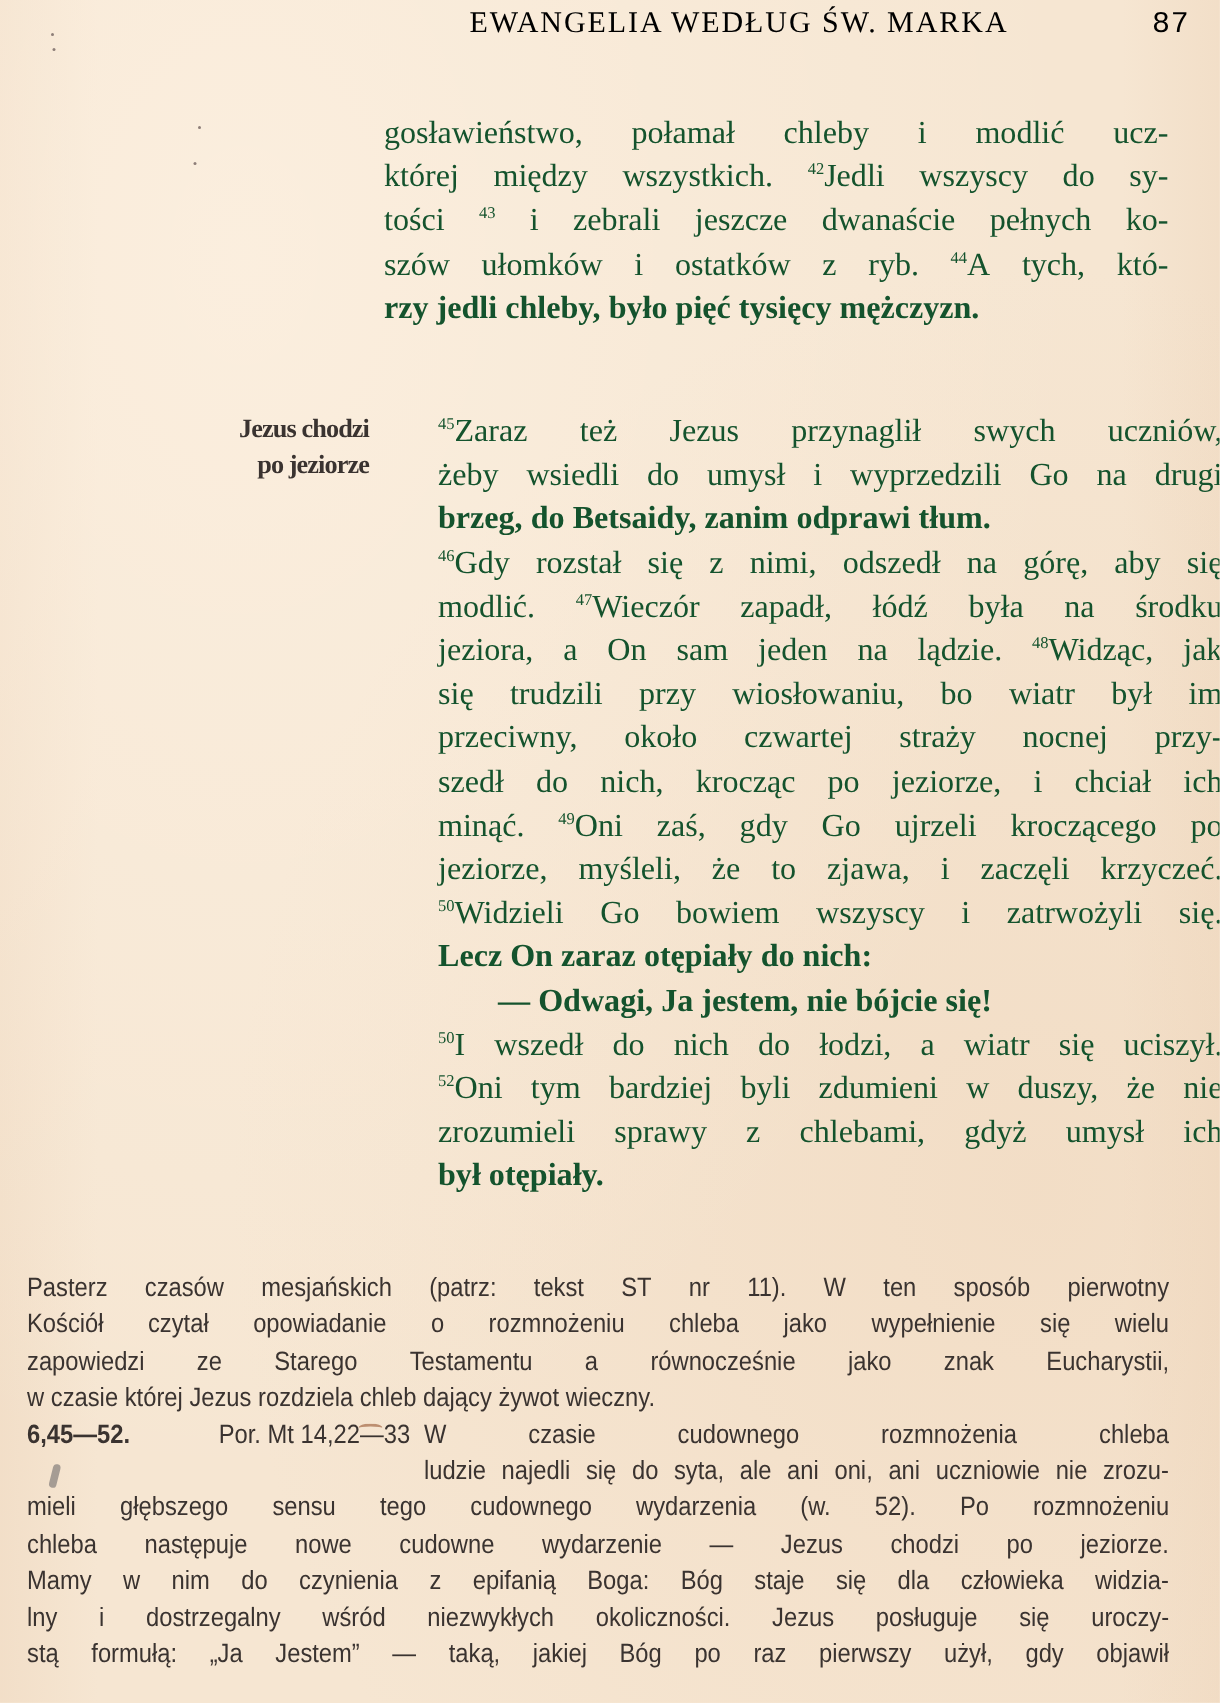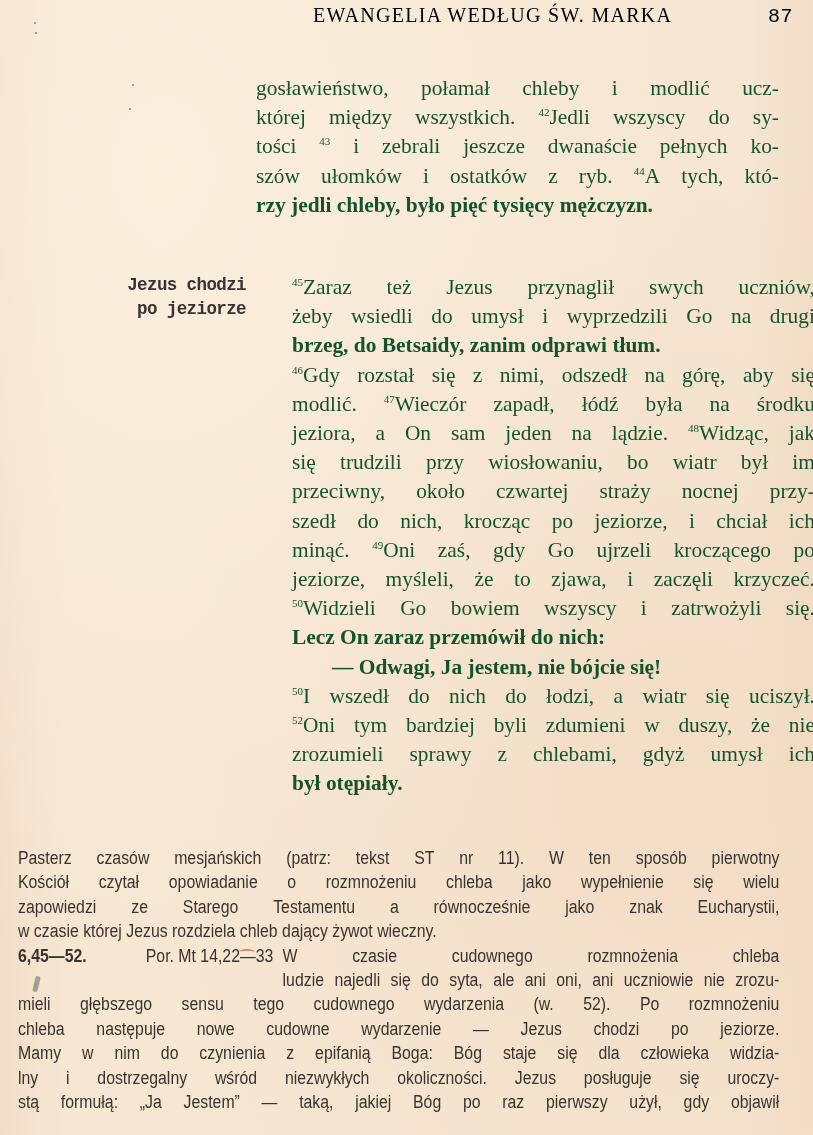--- a/index.html
+++ b/index.html
@@ -30,21 +30,21 @@
   .main .line.left { justify-content: flex-start; font-weight: bold; }
   .main .line span.w { display: inline; }
   .main sup, .commentary sup { font-size: 11px; vertical-align: 8px; line-height: 0; }
   .block1 { top: 74px; }
   .block2 { top: 273px; margin-left: 36px; }
   .indent { padding-left: 40px; }
 
   .sidehead {
     position: absolute; left: 96px; top: 273px; width: 150px;
     text-align: right;
-    font-family: Liberation Mono, monospace;
+    font-family: Liberation Serif, serif;
     font-weight: bold; font-size: 17.5px; line-height: 24px; color: #3a3330;
     letter-spacing: -0.6px;
   }
 
   .commentary {
     position: absolute; left: 18px; width: 762px; top: 846px;
     font-family: "Liberation Sans", sans-serif;
     font-size: 17.6px; line-height: 24.4px; color: #3a3330;
     transform: scaleX(0.9); transform-origin: left top;
     width: 846px;
@@ -226,21 +226,21 @@
     </div>
     <div class="line">
       <span class="w"><sup>50</sup>Widzieli</span>
       <span class="w">Go</span>
       <span class="w">bowiem</span>
       <span class="w">wszyscy</span>
       <span class="w">i</span>
       <span class="w">zatrwożyli</span>
       <span class="w">się.</span>
     </div>
-    <div class="line left"><span class="w">Lecz</span>&nbsp;<span class="w">On</span>&nbsp;<span class="w">zaraz</span>&nbsp;<span class="w">przemówił</span>&nbsp;<span class="w">do</span>&nbsp;<span class="w">nich:</span></div>
+    <div class="line left"><span class="w">Lecz</span>&nbsp;<span class="w">On</span>&nbsp;<span class="w">zaraz</span>&nbsp;<span class="w">otępiały</span>&nbsp;<span class="w">do</span>&nbsp;<span class="w">nich:</span></div>
     <div class="line left indent"><span class="w">—</span>&nbsp;<span class="w">Odwagi,</span>&nbsp;<span class="w">Ja</span>&nbsp;<span class="w">jestem,</span>&nbsp;<span class="w">nie</span>&nbsp;<span class="w">bójcie</span>&nbsp;<span class="w">się!</span></div>
     <div class="line">
       <span class="w"><sup>50</sup>I</span>
       <span class="w">wszedł</span>
       <span class="w">do</span>
       <span class="w">nich</span>
       <span class="w">do</span>
       <span class="w">łodzi,</span>
       <span class="w">a</span>
       <span class="w">wiatr</span>

